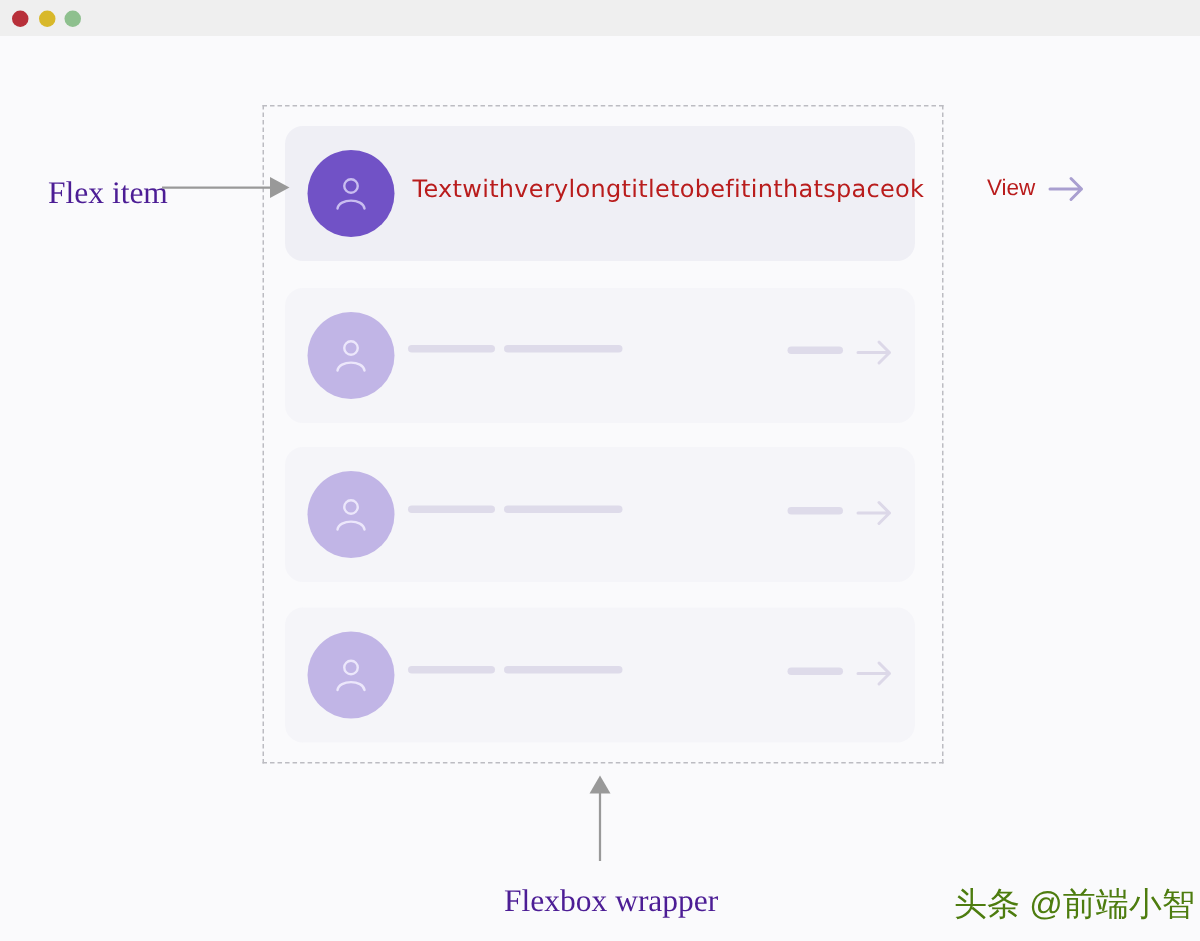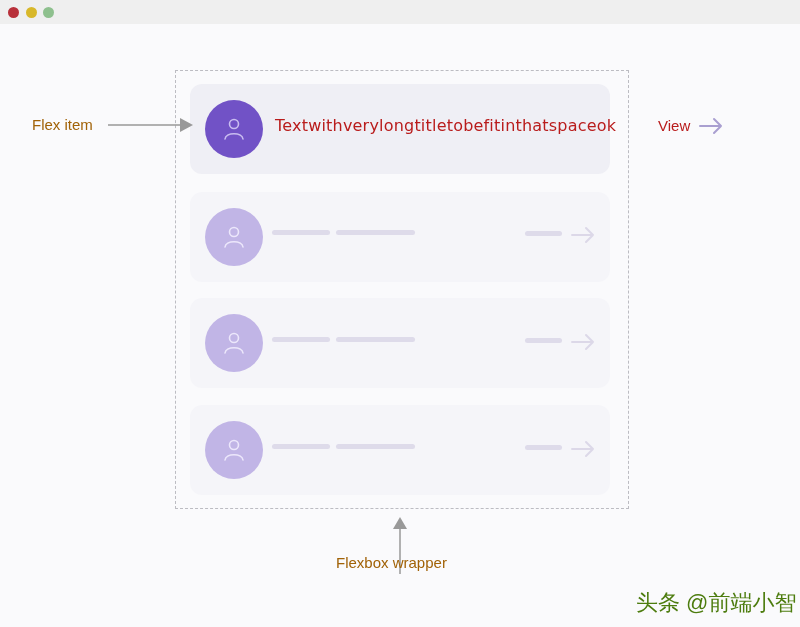--- a/index.html
+++ b/index.html
@@ -18,21 +18,21 @@
             display:flex; align-items:center; justify-content:center; }
   .card.active .avatar { background:#7152c6; }
   .card.ghost .avatar { background:#c1b5e6; }
   .avatar svg { width:26px; height:26px; }
   .title { position:absolute; left:85px; top:32px; font-size:16px; color:#b91c1c; white-space:nowrap;
            font-family:"DejaVu Sans", sans-serif; letter-spacing:0.2px; }
   .view { position:absolute; left:658px; top:117px; font-size:15px; color:#b91c1c; }
   .view-arrow { position:absolute; left:698px; top:116px; }
   .bar { position:absolute; height:5px; border-radius:3px; background:#dedbea; }
   .ghost-arrow { position:absolute; }
-  .label { position:absolute; font-size:15px; color:#a16207; }
+  .label { position:absolute; font-size:21px; color:#4c1d95;font-family:Liberation Serif, serif; }
   .watermark { position:absolute; left:636px; top:588px; font-size:22px; color:#4d7c0f; letter-spacing:0px;
                text-shadow:0 0 1px #fff; }
 </style>
 </head>
 <body>
 
 <div class="titlebar">
   <span class="dot red"></span>
   <span class="dot yellow"></span>
   <span class="dot green"></span>
@@ -102,15 +102,15 @@
 <span class="label" style="left:32px; top:116px;">Flex item</span>
 <svg style="position:absolute; left:106px; top:117px;" width="88" height="16" viewBox="0 0 88 16">
   <line x1="2" y1="8" x2="74" y2="8" stroke="#999" stroke-width="1.5"></line>
   <polygon points="74,1 87,8 74,15" fill="#999"></polygon>
 </svg>
 
 <svg style="position:absolute; left:392px; top:516px;" width="16" height="60" viewBox="0 0 16 60">
   <polygon points="1,13 8,1 15,13" fill="#999"></polygon>
   <line x1="8" y1="12" x2="8" y2="58" stroke="#999" stroke-width="1.5"></line>
 </svg>
-<span class="label" style="left:336px; top:554px;">Flexbox wrapper</span>
+<span class="label" style="left:336px; top:588px;">Flexbox wrapper</span>
 
 <span class="watermark">头条 @前端小智</span>
 
 </body></html>

